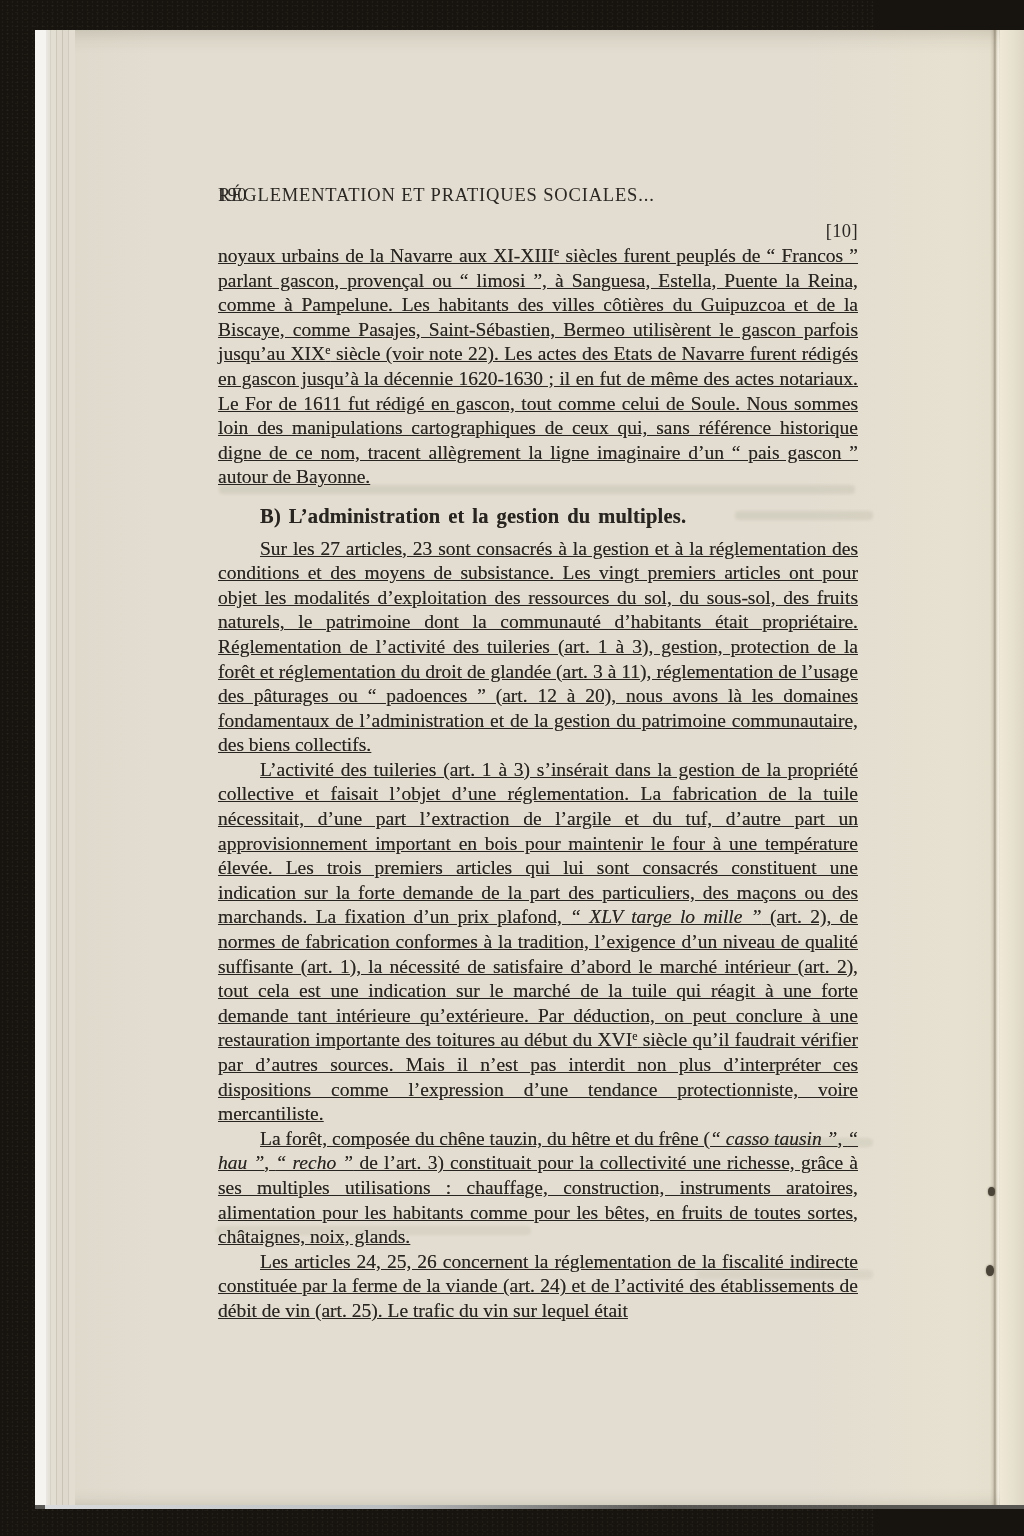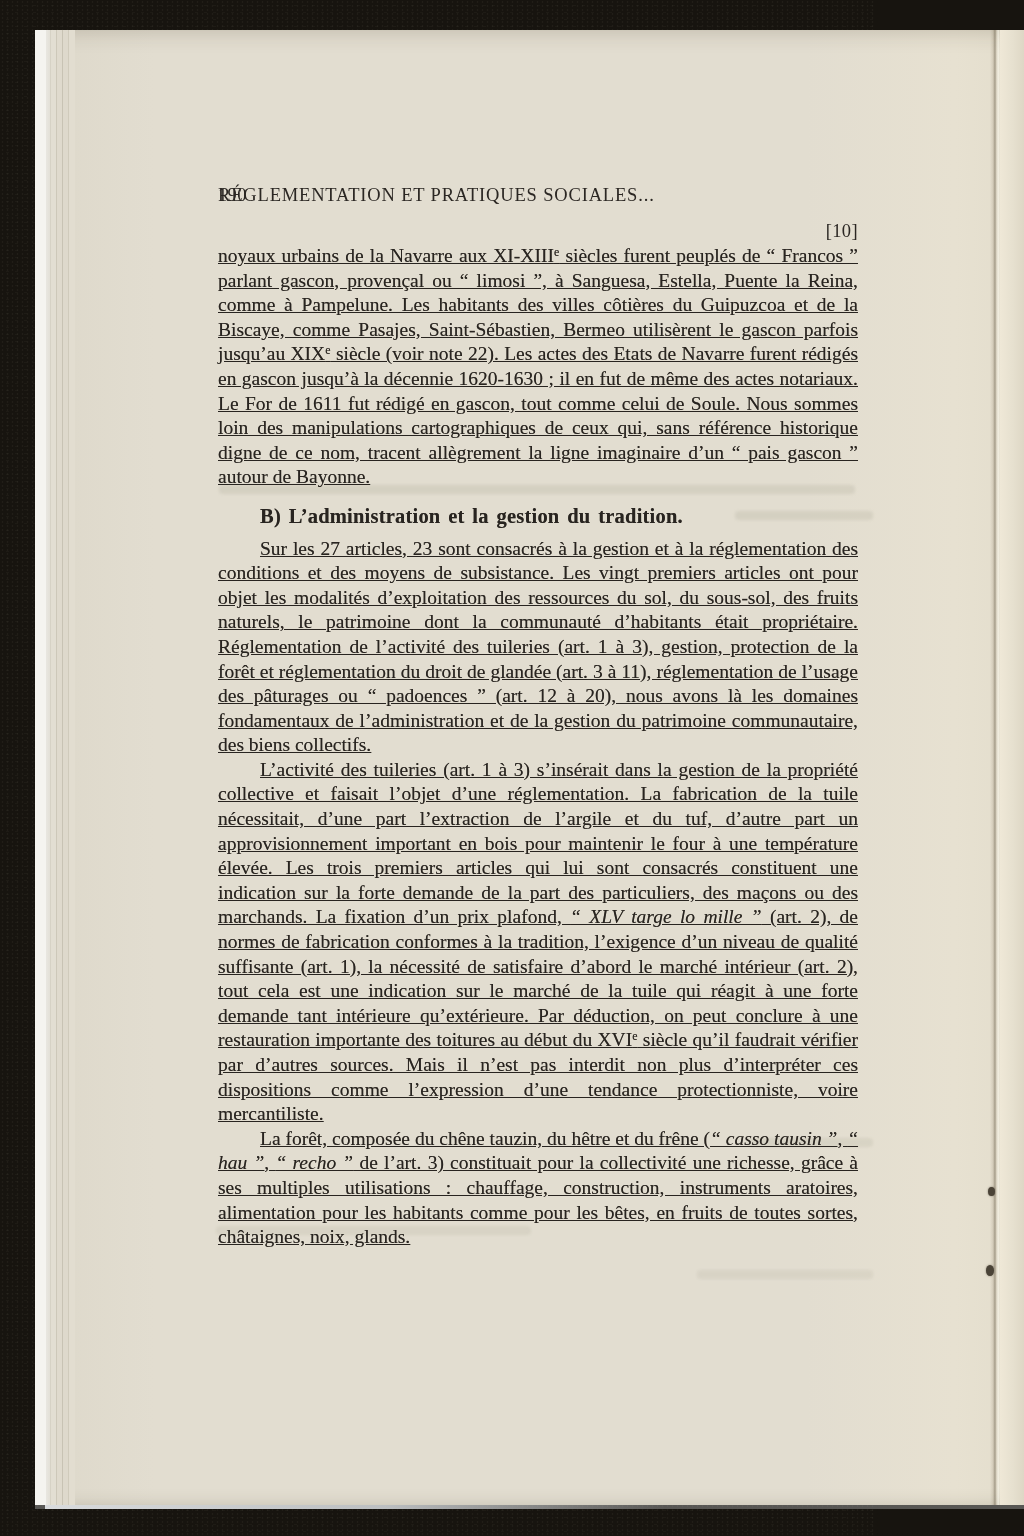--- a/index.html
+++ b/index.html
@@ -133,21 +133,22 @@
     <div class="text-area">
 
       <div class="runhead">
         <span class="rh-num">190</span>
         <span class="rh-title">RÉGLEMENTATION ET PRATIQUES SOCIALES...</span>
         <span class="rh-ref">[10]</span>
       </div>
 
       <div class="body-text">
         <p class="noindent"><span>noyaux urbains de la Navarre aux XI-XIII</span><sup>e</sup><span> siècles furent peuplés de “ Francos ” parlant gascon, provençal ou “ limosi ”, à Sanguesa, Estella, Puente la Reina, comme à Pampelune. Les habitants des villes côtières du Guipuzcoa et de la Biscaye, comme Pasajes, Saint-Sébastien, Bermeo utilisèrent le gascon parfois jusqu’au XIX</span><sup>e</sup><span> siècle (voir note 22). Les actes des Etats de Navarre furent rédigés en gascon jusqu’à la décennie 1620-1630 ; il en fut de même des actes notariaux. Le For de 1611 fut rédigé en gascon, tout comme celui de Soule. Nous sommes loin des manipulations cartographiques de ceux qui, sans référence historique digne de ce nom, tracent allègrement la ligne imaginaire d’un “ pais gascon ” autour de Bayonne.</span></p>
-        <h3>B) L’administration et la gestion du tradition.</h3>
+        <h3>B) L’administration et la gestion du multiples.</h3>
         <p><span>Sur les 27 articles, 23 sont consacrés à la gestion et à la réglementation des conditions et des moyens de subsistance. Les vingt premiers articles ont pour objet les modalités d’exploitation des ressources du sol, du sous-sol, des fruits naturels, le patrimoine dont la communauté d’habitants était propriétaire. Réglementation de l’activité des tuileries (art. 1 à 3), gestion, protection de la forêt et réglementation du droit de glandée (art. 3 à 11), réglementation de l’usage des pâturages ou “ padoences ” (art. 12 à 20), nous avons là les domaines fondamentaux de l’administration et de la gestion du patrimoine communautaire, des biens collectifs.</span></p>
         <p><span>L’activité des tuileries (art. 1 à 3) s’insérait dans la gestion de la propriété collective et faisait l’objet d’une réglementation. La fabrication de la tuile nécessitait, d’une part l’extraction de l’argile et du tuf, d’autre part un approvisionnement important en bois pour maintenir le four à une température élevée. Les trois premiers articles qui lui sont consacrés constituent une indication sur la forte demande de la part des particuliers, des maçons ou des marchands. La fixation d’un prix plafond, </span><i>“ XLV targe lo mille ”</i><span> (art. 2), de normes de fabrication conformes à la tradition, l’exigence d’un niveau de qualité suffisante (art. 1), la nécessité de satisfaire d’abord le marché intérieur (art. 2), tout cela est une indication sur le marché de la tuile qui réagit à une forte demande tant intérieure qu’extérieure. Par déduction, on peut conclure à une restauration importante des toitures au début du XVI</span><sup>e</sup><span> siècle qu’il faudrait vérifier par d’autres sources. Mais il n’est pas interdit non plus d’interpréter ces dispositions comme l’expression d’une tendance protectionniste, voire mercantiliste.</span></p>
         <p><span>La forêt, composée du chêne tauzin, du hêtre et du frêne (</span><i>“ casso tausin ”</i><span>, </span><i>“ hau ”</i><span>, </span><i>“ recho ”</i><span> de l’art. 3) constituait pour la collectivité une richesse, grâce à ses multiples utilisations : chauffage, construction, instruments aratoires, alimentation pour les habitants comme pour les bêtes, en fruits de toutes sortes, châtaignes, noix, glands.</span></p>
+        <p><span>Les articles 24, 25, 26 concernent la réglementation de la fiscalité indirecte constituée par la ferme de la viande (art. 24) et de l’activité des établissements de débit de vin (art. 25). Le trafic du vin sur lequel était</span></p>
       </div>
 
     </div>
   </div>
 </div>
 
 </body></html>

